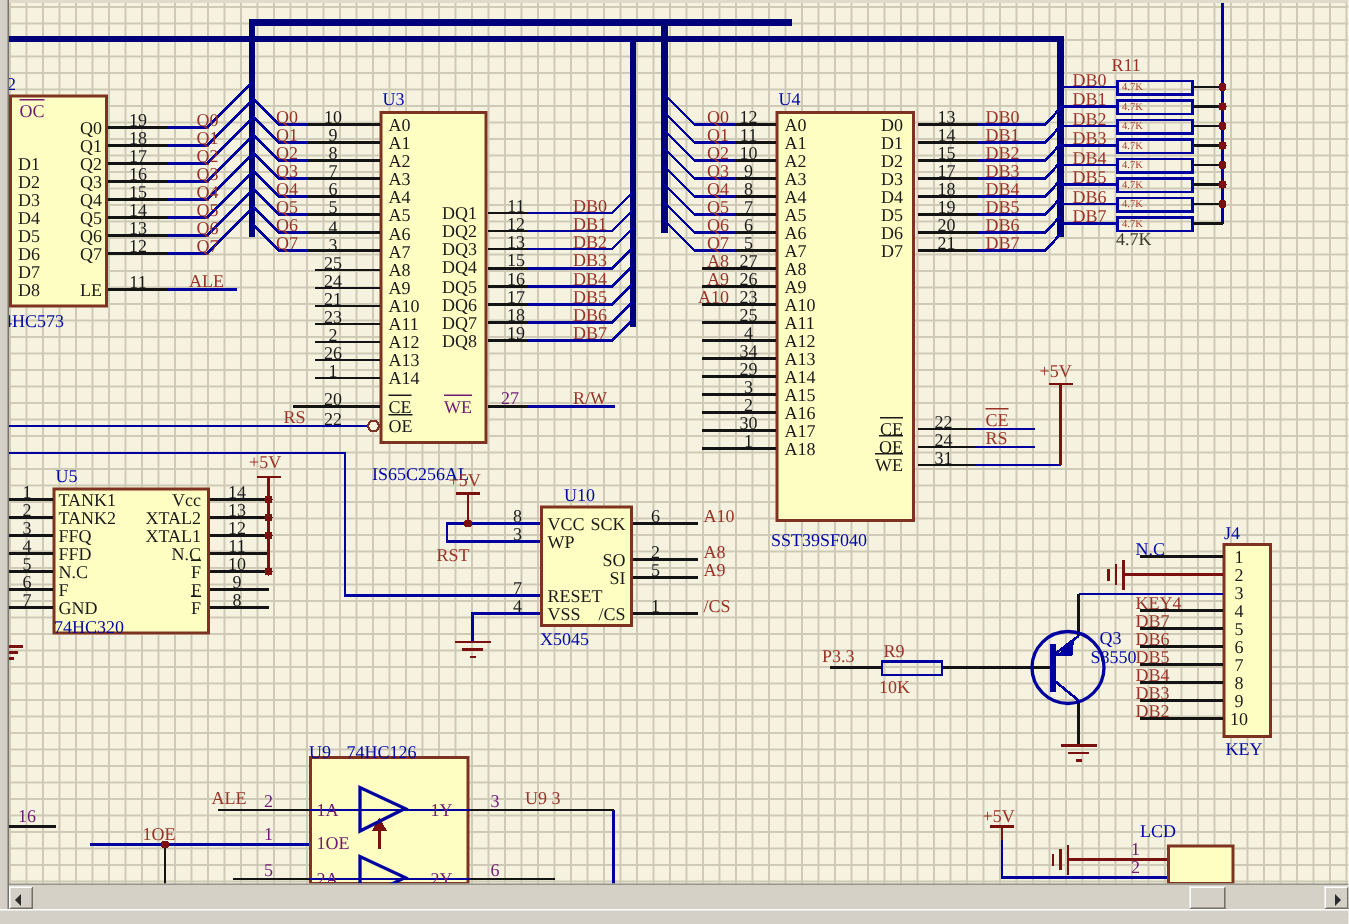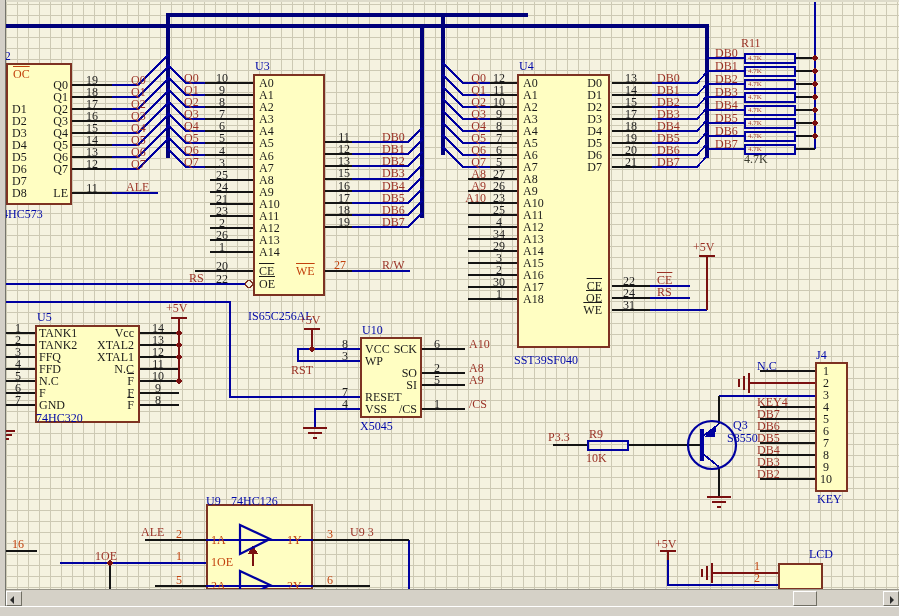--- a/index.html
+++ b/index.html
@@ -4,21 +4,21 @@
 <style>
   html,body{margin:0;padding:0}
   #stage{position:relative;width:899px;height:616px;overflow:hidden;background:#f5f2e0;
          font-family:"Liberation Serif","DejaVu Serif",serif}
   .grid{position:absolute;inset:0;z-index:0;
     background-image:linear-gradient(#cdc9b4 1px,transparent 1px),
                      linear-gradient(90deg,#cdc9b4 1px,transparent 1px);
     background-size:11px 11px;background-position:6px 4px}
   svg.wires{position:absolute;left:0;top:0;z-index:2;pointer-events:none}
   .icbox{position:absolute;background:#fffec2;border:2px solid #7d3222;z-index:1;box-sizing:border-box}
-  .lbl{position:absolute;font:12px/12px "Liberation Serif","DejaVu Serif",serif;color:#c2410c;white-space:pre;z-index:3}
+  .lbl{position:absolute;font:12px/12px "Liberation Serif","DejaVu Serif",serif;color:#701a75;white-space:pre;z-index:3}
   .blue{color:#0008a8}
   .red{color:#9b3226}
   .dark{color:#3b3b2e}
   .ovl{text-decoration:overline}
   .col{position:absolute;font:12px/12px "Liberation Serif","DejaVu Serif",serif;color:#1a1a1a;z-index:3}
   .col>div{height:var(--rh,12px);line-height:var(--rh,12px);white-space:pre}
   .ctr>div{text-align:center}
   .rgt>div{text-align:right}
   .redc>div{color:#9b3226}
   .rinner>div{line-height:9px;font-size:7px;color:#a8402e;overflow:hidden}
@@ -242,20 +242,30 @@
       <div>1</div>
     </div>
   <div class="col" style="left:259px;top:265px;--rh:13px">
       <div class="ovl">CE</div>
       <div class="ovl">OE</div>
     </div>
   <div class="col ctr" style="left:206px;top:260px;width:32px;--rh:13px">
       <div>20</div>
       <div>22</div>
     </div>
+  <div class="col rgt" style="left:286px;top:136px;width:32px;--rh:12.17px">
+      <div>DQ1</div>
+      <div>DQ2</div>
+      <div>DQ3</div>
+      <div>DQ4</div>
+      <div>DQ5</div>
+      <div>DQ6</div>
+      <div>DQ7</div>
+      <div>DQ8</div>
+    </div>
   <div class="col ctr" style="left:332px;top:131px;width:24px;--rh:12.17px">
       <div>11</div>
       <div>12</div>
       <div>13</div>
       <div>15</div>
       <div>16</div>
       <div>17</div>
       <div>18</div>
       <div>19</div>
     </div>
@@ -430,21 +440,21 @@
       <div>14</div>
       <div>13</div>
       <div>12</div>
       <div>11</div>
       <div>10</div>
       <div>9</div>
       <div>8</div>
     </div>
   <span class="lbl red" style="left:166px;top:302px">+5V</span>
 
-  <span class="lbl blue" style="left:362px;top:324px">U10</span>
+  <span class="lbl blue" style="left:376px;top:324px">U10</span>
   <span class="lbl blue" style="left:360px;top:420px">X5045</span>
   <div class="col" style="left:365px;top:343px;--rh:12px">
       <div>VCC</div>
       <div>WP</div>
       <div></div>
       <div></div>
       <div>RESET</div>
       <div>VSS</div>
     </div>
   <div class="col ctr" style="left:334px;top:338px;width:22px;--rh:12px">
@@ -527,21 +537,21 @@
   <span class="lbl" style="left:176px;top:528px">2</span>
   <span class="lbl" style="left:176px;top:550px">1</span>
   <span class="lbl" style="left:176px;top:574px">5</span>
   <span class="lbl" style="left:327px;top:528px">3</span>
   <span class="lbl" style="left:327px;top:574px">6</span>
   <span class="lbl red" style="left:141px;top:526px">ALE</span>
   <span class="lbl red" style="left:95px;top:550px">1OE</span>
   <span class="lbl red" style="left:350px;top:526px">U9 3</span>
   <span class="lbl" style="left:12px;top:538px">16</span>
 
-  <span class="lbl blue" style="left:809px;top:548px">LCD</span>
+  <span class="lbl blue" style="left:760px;top:548px">LCD</span>
   <span class="lbl" style="left:754px;top:560px">1</span>
   <span class="lbl" style="left:754px;top:572px">2</span>
   <span class="lbl red" style="left:655px;top:538px">+5V</span>
 
   <div class="tstrip"></div>
   <div class="lframe"></div>
   <div class="hscroll">
     <div class="sbtn l">
         <span class="tri"></span>
       </div>

